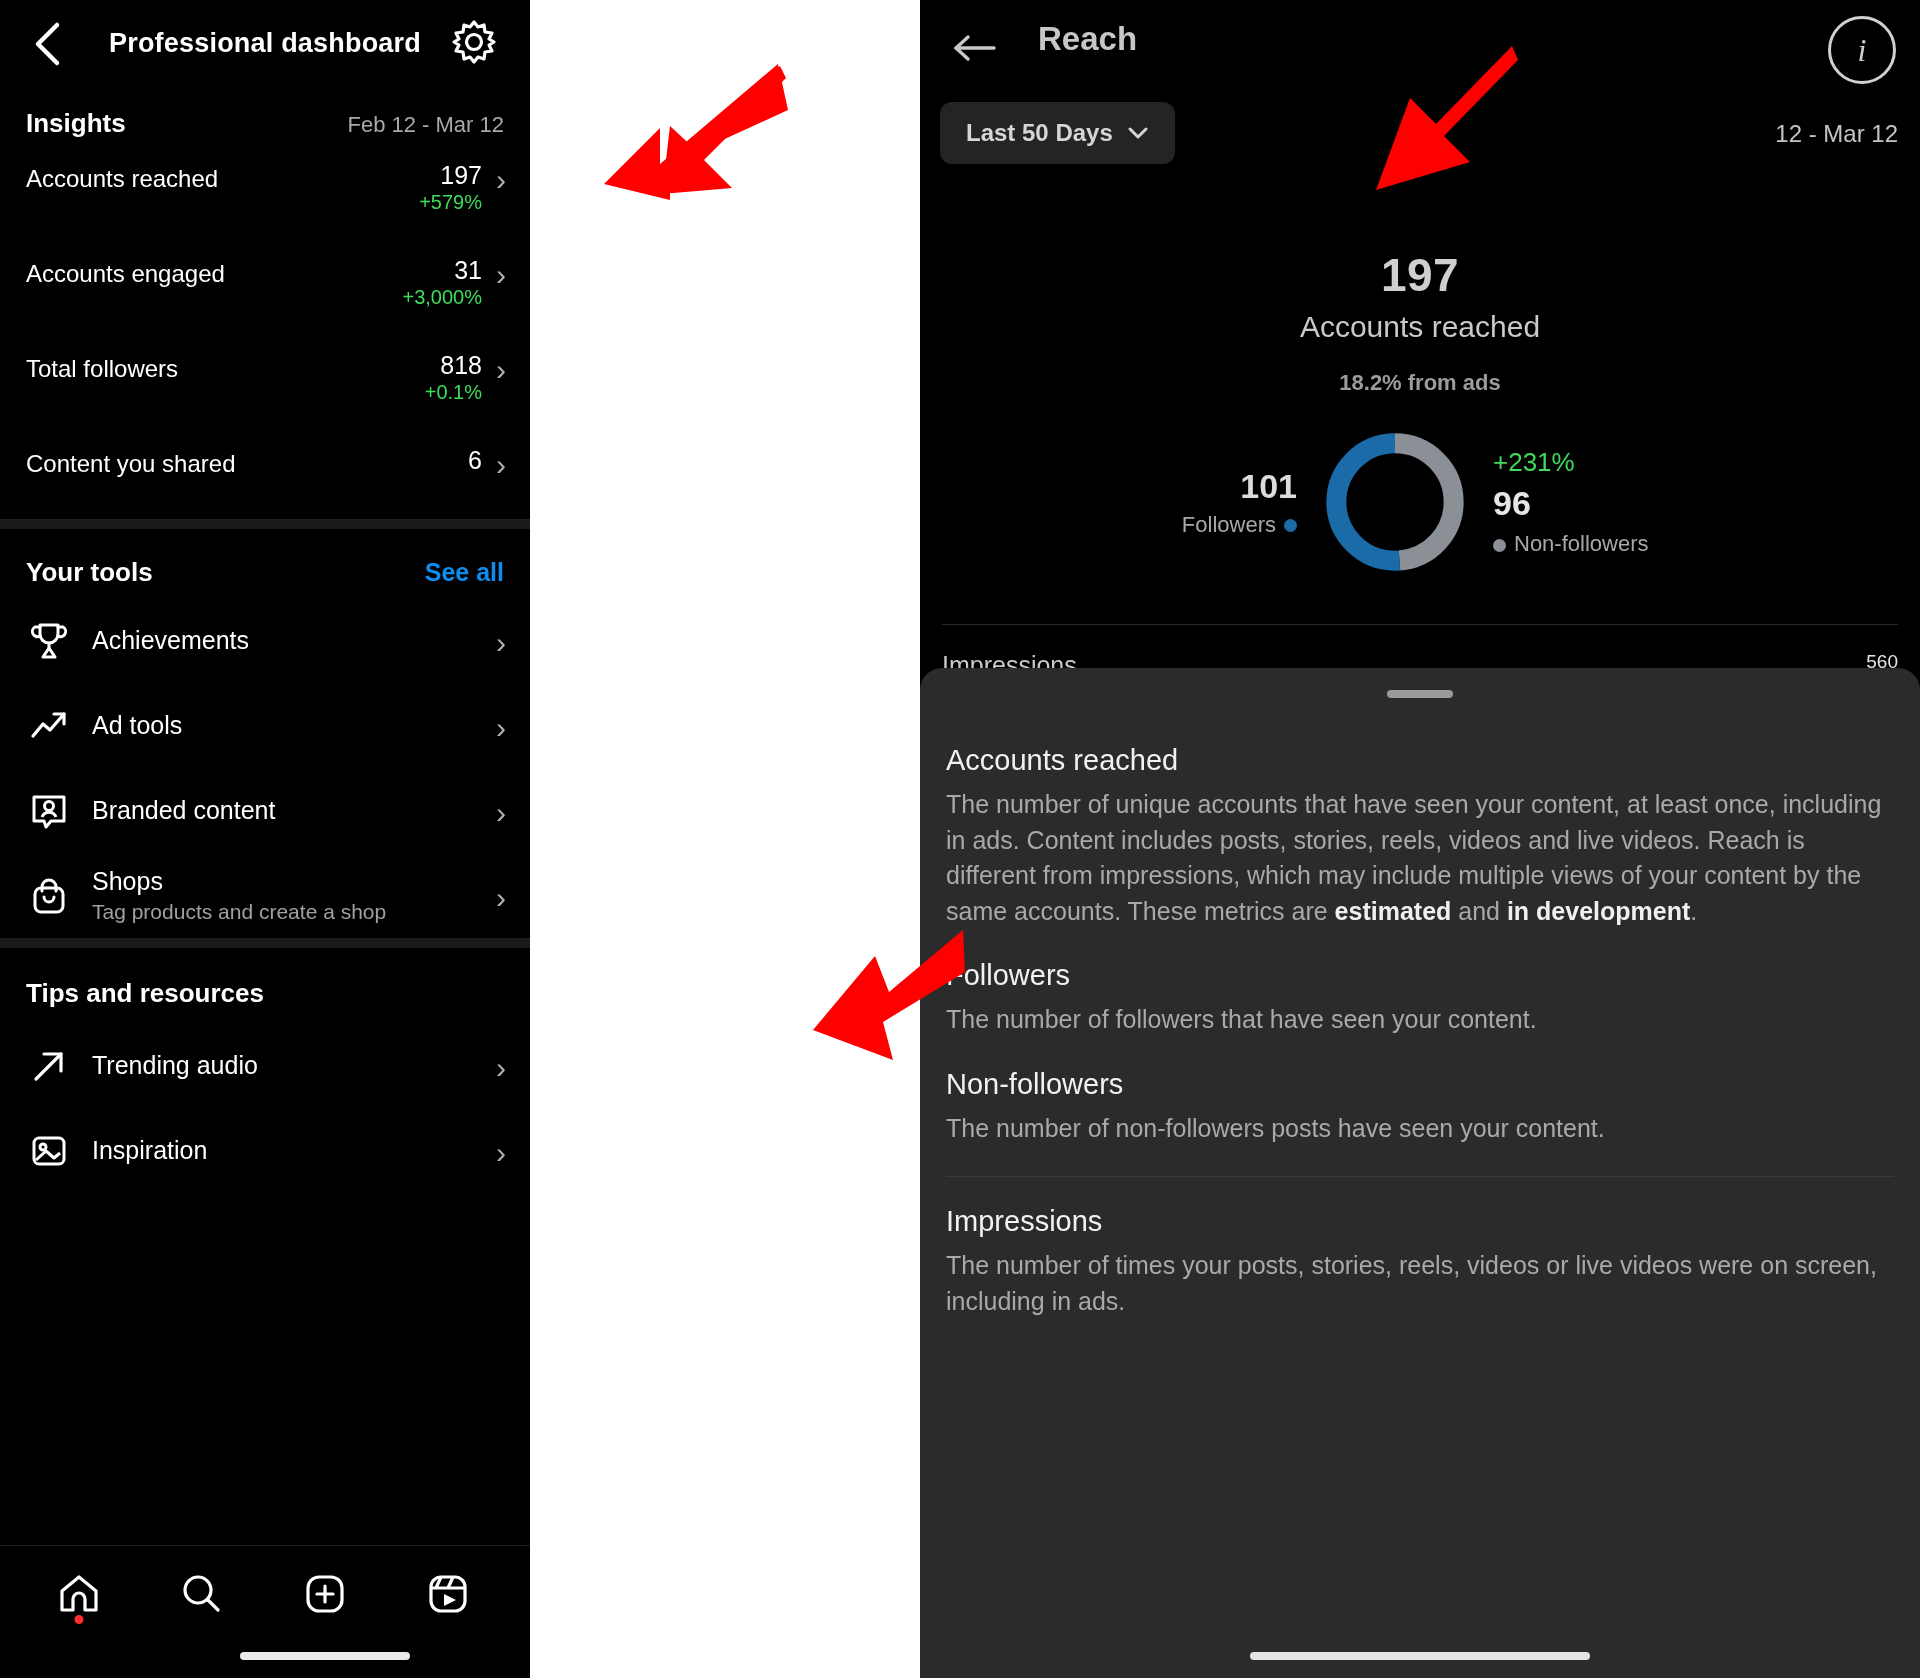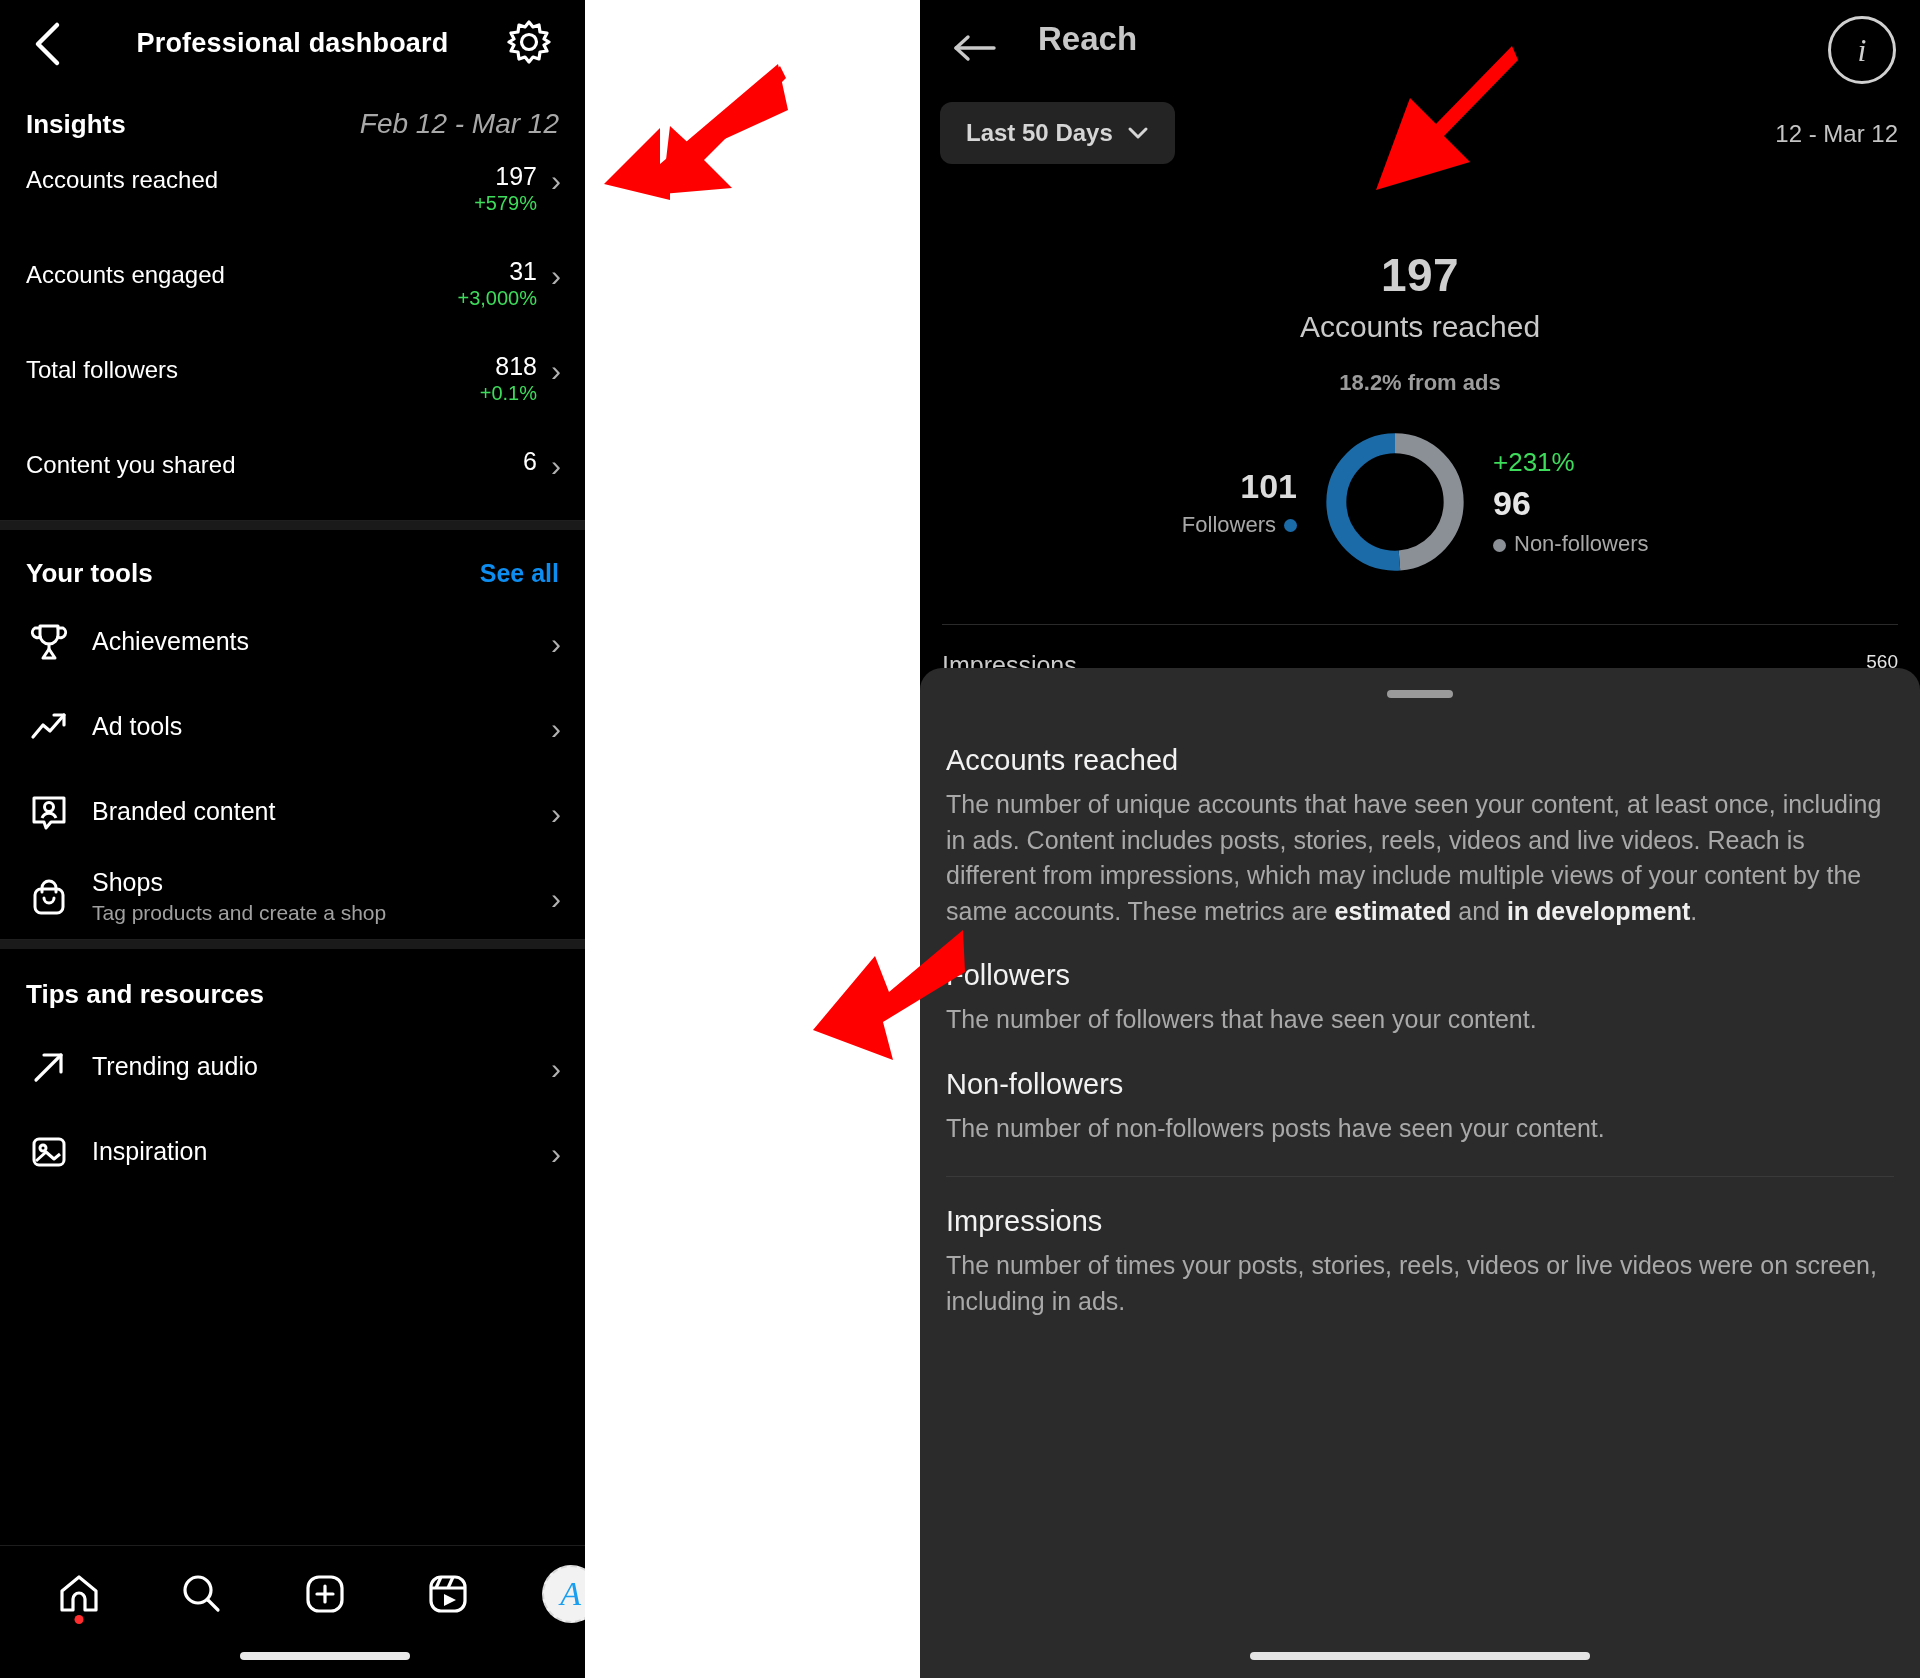--- a/index.html
+++ b/index.html
@@ -18,21 +18,21 @@
     position: relative;
     width: 1920px;
     height: 1678px;
     background: #ffffff;
   }
 
   
   .panel-left {
     position: absolute;
     left: 0; top: 0;
-    width: 585px; height: 1678px;
+    width: 530px; height: 1678px;
     background: #000000;
     color: #ffffff;
     overflow: hidden;
   }
   .l-header {
     position: relative;
     height: 86px;
     display: flex;
     align-items: center;
   }
@@ -60,23 +60,22 @@
     display: flex;
     align-items: baseline;
     justify-content: space-between;
     padding: 22px 26px 0 26px;
   }
   .insights-title {
     font-size: 26px;
     font-weight: bold;
   }
   .insights-range {
-    font-size: 28px;
+    font-size: 22px;
     color: #a8a8a8;
-    font-style: italic;
   }
 
   .metric-row {
     display: flex;
     align-items: flex-start;
     justify-content: space-between;
     padding: 0 24px 0 26px;
     height: 95px;
     position: relative;
   }

